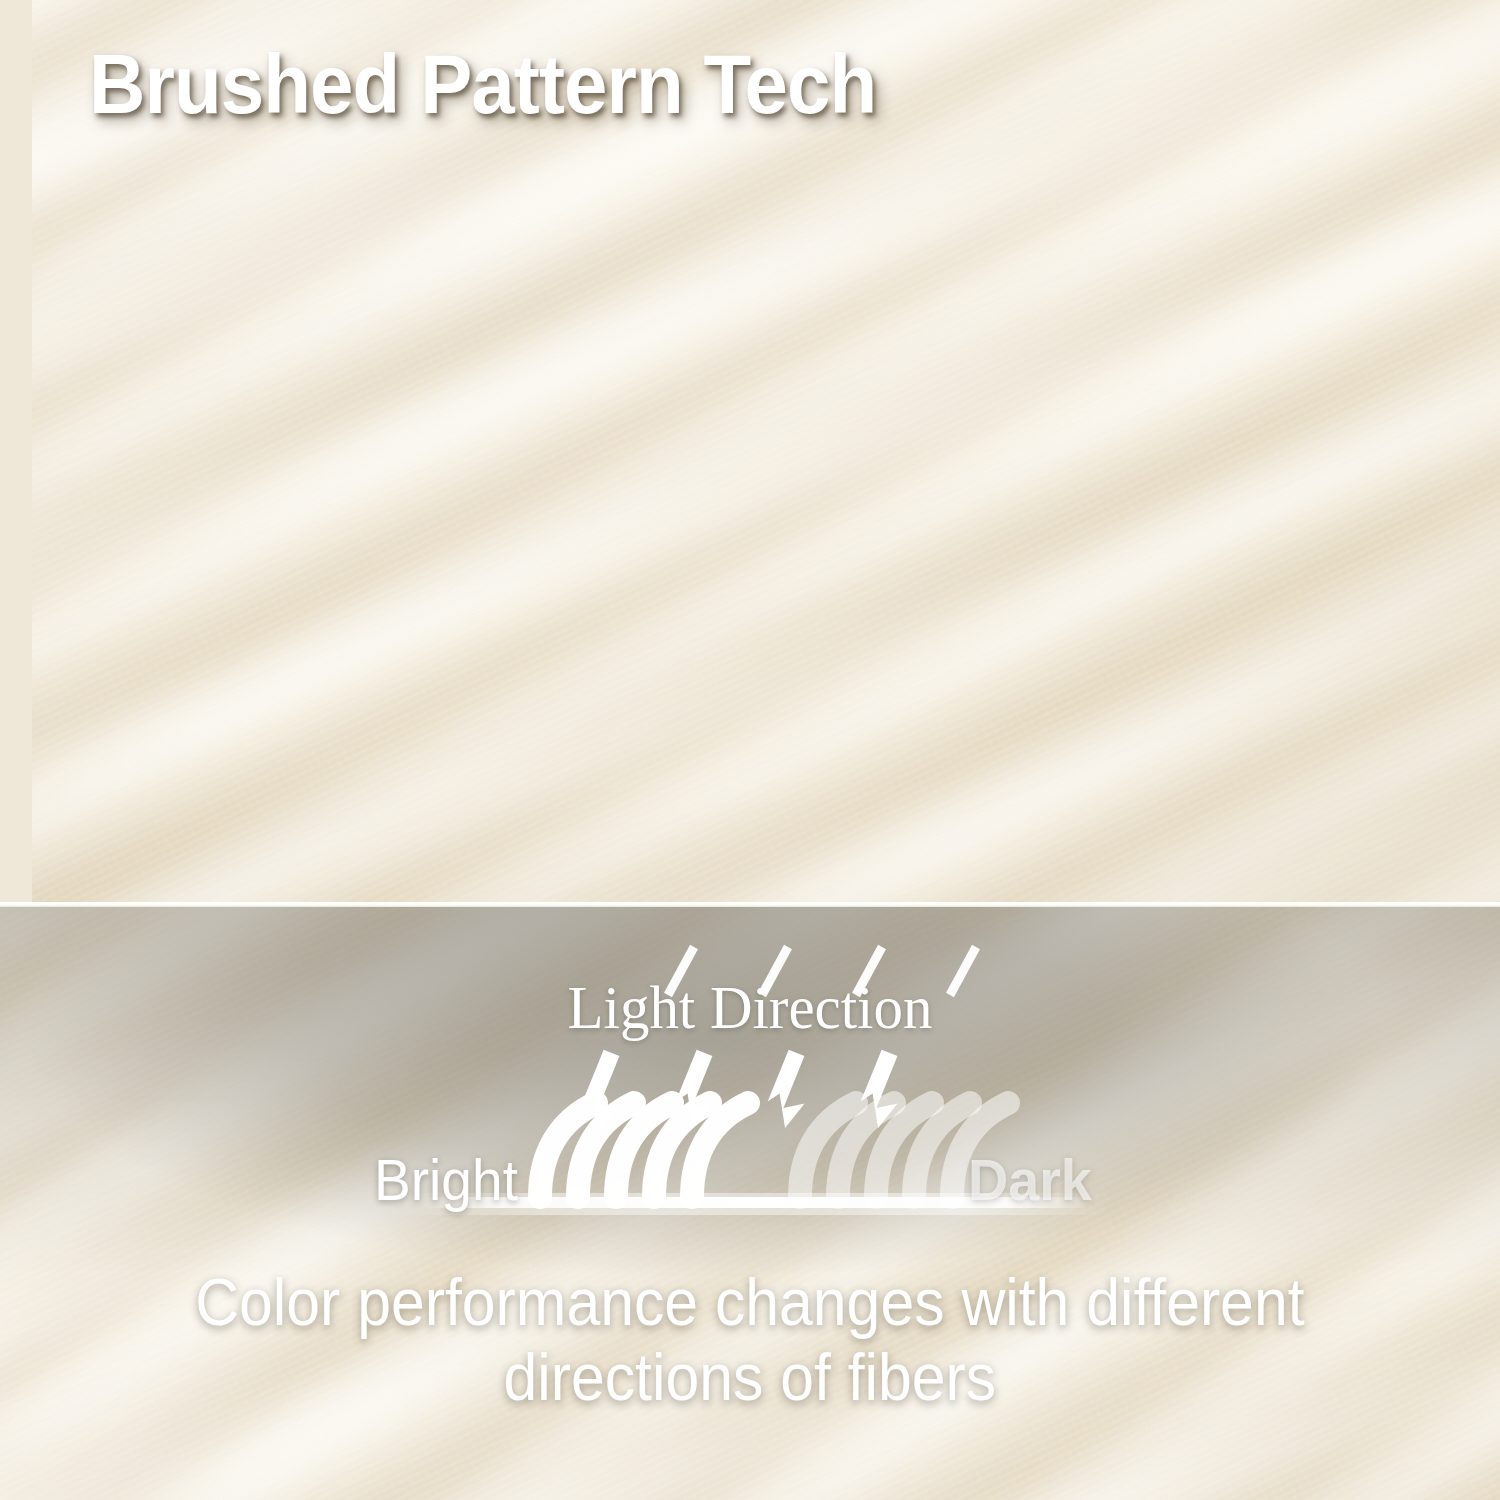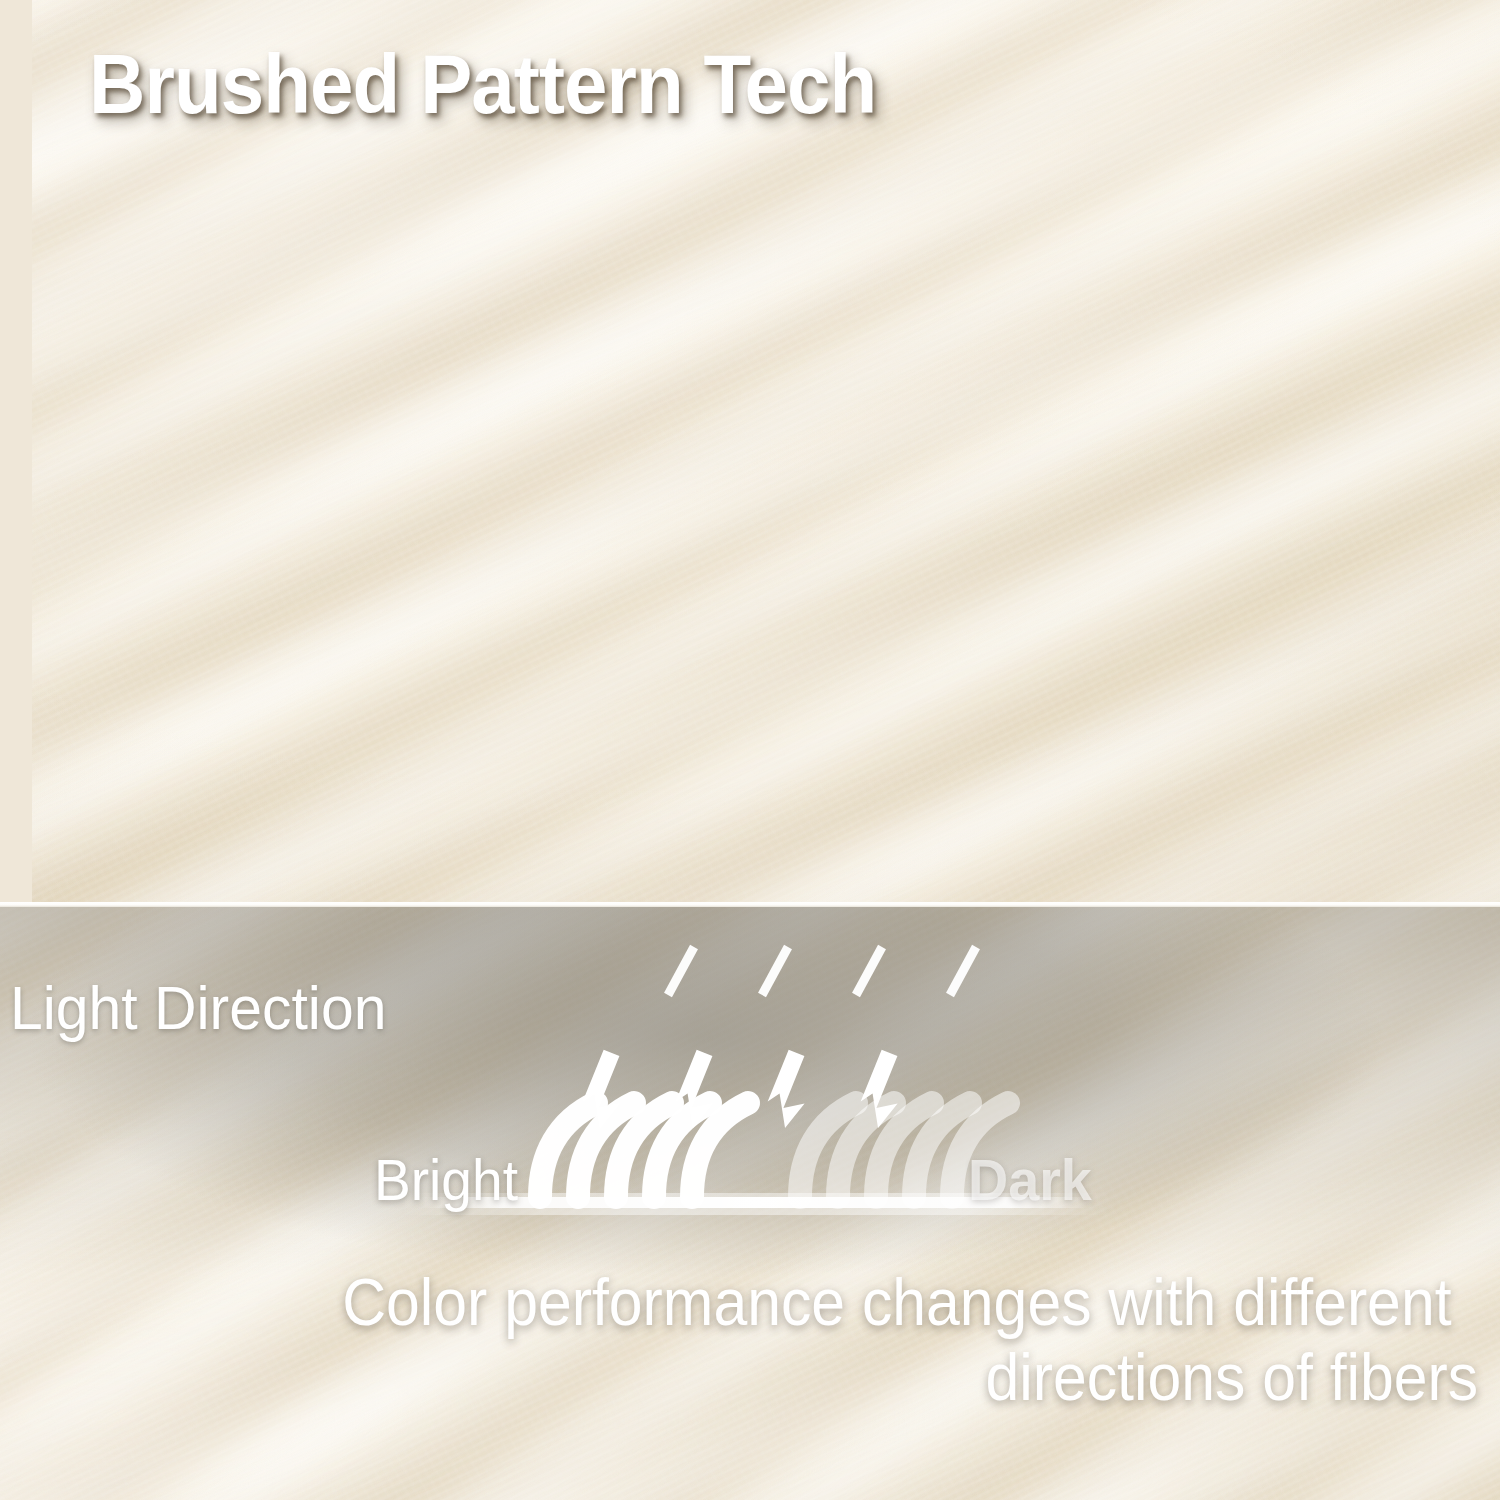--- a/index.html
+++ b/index.html
@@ -126,21 +126,21 @@
     position:absolute;inset:0;
     background:
       radial-gradient(58% 52% at 47% 22%, rgba(122,118,108,.50) 0%, rgba(122,118,108,.28) 46%, rgba(122,118,108,0) 78%),
       linear-gradient(180deg, rgba(110,106,98,.34) 0%, rgba(110,106,98,.12) 38%, rgba(255,255,255,0) 62%);
   }
 
   .diagram{position:absolute;left:0;top:0;width:1500px;height:593px;}
 
   .label-light{
     position:absolute; left:0; top:65px; width:1500px;
-    pointer-events:none;
+    text-align:center; pointer-events:none;font-family:Liberation Serif, serif;
   }
   .label-light span{
     display:inline-block;
     font-size:62px;font-weight:400;color:#ffffff;
     transform:scaleX(.95);
     letter-spacing:0px;
     text-shadow:0 2px 6px rgba(70,65,58,.35);
   }
   .label-bright{
     position:absolute; left:374px; top:1146px;
@@ -149,21 +149,21 @@
     text-shadow:0 2px 7px rgba(70,65,58,.40);
   }
   .label-dark{
     position:absolute; left:968px; top:1146px;
     font-size:58px;font-weight:700;color:rgba(255,255,255,.62);
     transform:scaleX(.96);transform-origin:left center;
     text-shadow:0 2px 7px rgba(70,65,58,.25);
   }
   .caption{
     position:absolute;left:0;top:1265px;width:1500px;
-    text-align:right;
+    text-align:center;
     font-size:66px;font-weight:400;line-height:1.13;
     color:#ffffff;
     text-shadow:0 3px 9px rgba(70,62,50,.45);
   }
   .caption i{font-style:normal;display:inline-block;transform:scaleX(.92);}
 </style>
 </head>
 <body>
 
 <div class="stage">

